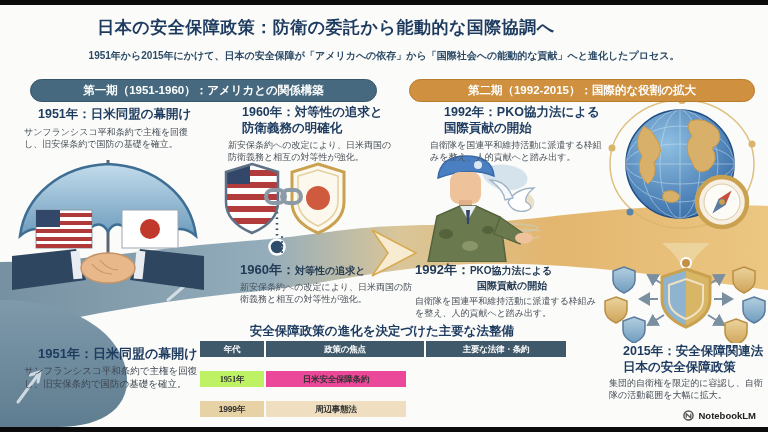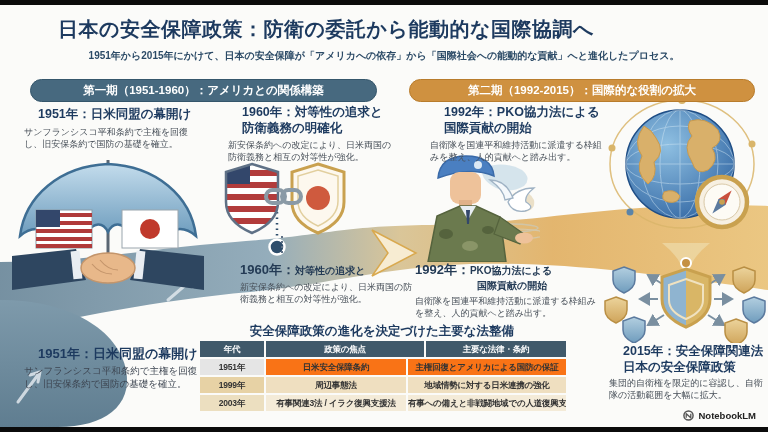--- a/index.html
+++ b/index.html
@@ -1,46 +1,46 @@
 <!DOCTYPE html>
 <html><head>
 <meta charset="utf-8">
 <style>
   html,body{margin:0;padding:0;background:#e8e8e8;}
   #canvas{position:relative;width:768px;height:432px;background:#fbfbf9;overflow:hidden;
           font-family:"Liberation Sans","DejaVu Sans",sans-serif;color:#1d3a5f;}
   .abs{position:absolute;}
   .bar{left:0;width:768px;background:#0b0b0b;z-index:9;}
   
-  .title{top:16px;left:0;width:652px;text-align:center;font-size:20px;font-weight:700;
+  .title{top:16px;left:0;width:652px;text-align:center;font-size:17px;font-weight:700;
          color:#1d3a5f;letter-spacing:.5px;z-index:5;}
   .subtitle{top:49px;left:0;width:768px;text-align:center;font-size:10px;font-weight:700;
             color:#2b4a66;z-index:5;}
   
   .pill{top:79px;height:21px;line-height:21px;border-radius:12px;text-align:center;
         color:#fff;font-size:11.5px;font-weight:700;z-index:5;}
   .pill1{left:30px;width:345px;background:#47697f;border:1.5px solid #35566b;}
   .pill2{left:409px;width:344px;background:#cf9140;border:1.5px solid #b87c2c;}
   
   .h-mil{font-size:12.5px;font-weight:700;color:#1d3a5f;line-height:1.25;z-index:5;margin-left:20px;}
   .b-mil{font-size:9px;color:#474f58;line-height:1.35;z-index:5;margin-left:6px;}
   
   .co-year{font-size:13px;font-weight:700;color:#243b55;}
   .co-title{font-size:10px;font-weight:700;color:#243b55;}
   .co-body{font-size:9px;color:#474f58;line-height:1.35;margin-top:2px;}
   
   .tbl-title{top:323px;left:198px;width:368px;text-align:center;font-size:12.5px;
              font-weight:700;color:#1d3a5f;z-index:5;}
   .tbl{top:341px;left:200px;width:366px;z-index:5;font-size:8.5px;}
-  .trow{display:flex;gap:2px;margin-bottom:2px;}
+  .trow{display:flex;gap:2px;margin-bottom:14px;}
   .tcell{height:16px;line-height:16px;text-align:center;white-space:nowrap;overflow:hidden;
          font-weight:600;color:#333;letter-spacing:-.2px;}
   .c0{width:64px;} .c1{width:140px;} .c2{width:158px;}
   .thead .tcell{background:#40596a;color:#fff;font-weight:700;}
-  .r0 .c0{background:#e5e5e5;} .r0 .c1,.r0 .c2{background:#f97316;}
+  .r0 .c0{background:#bef264;font-family:Liberation Serif, serif;} .r0 .c1,.r0 .c2{background:#ec4899;}
   .r1 .c0{background:#e7d2a5;} .r1 .c1,.r1 .c2{background:#efdfc0;}
   .r2 .c0{background:#ecdfc0;} .r2 .c1,.r2 .c2{background:#f4ebd8;}
   svg{display:block;}
 </style>
 </head>
 <body>
 
 <div id="canvas">
 
   <div class="abs bar" style="top:0;height:5px;"></div>
@@ -287,26 +287,24 @@
   <div class="abs tbl-title">安全保障政策の進化を決定づけた主要な法整備</div>
   <div class="abs tbl">
     <div class="trow thead">
       <div class="tcell c0">年代</div>
       <div class="tcell c2">政策の焦点</div>
       <div class="tcell c1">主要な法律・条約</div>
     </div>
     <div class="trow r0">
       <div class="tcell c0">1951年</div>
       <div class="tcell c1">日米安全保障条約</div>
-      <div class="tcell c2">主権回復とアメリカによる国防の保証</div>
     </div>
     <div class="trow r1">
       <div class="tcell c0">1999年</div>
       <div class="tcell c1">周辺事態法</div>
-      <div class="tcell c2">地域情勢に対する日米連携の強化</div>
     </div>
     <div class="trow r2">
       <div class="tcell c0">2003年</div>
       <div class="tcell c1">有事関連3法 / イラク復興支援法</div>
       <div class="tcell c2">有事への備えと非戦闘地域での人道復興支援</div>
     </div>
   </div>
 
   <div class="abs h-mil" style="top:344px;left:603px;width:165px;font-size:12.5px;z-index:5;">
     <span>2015年：安全保障関連法</span><br>

